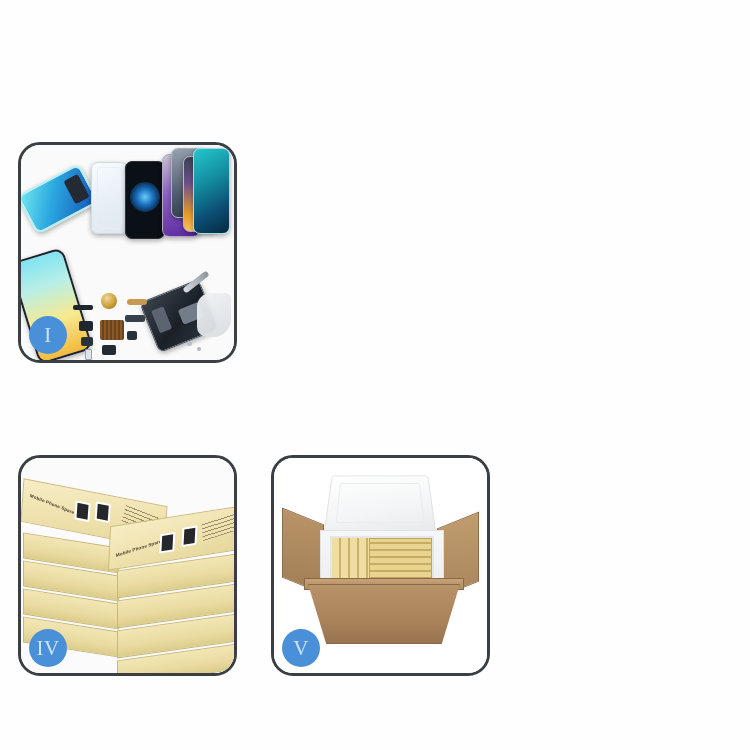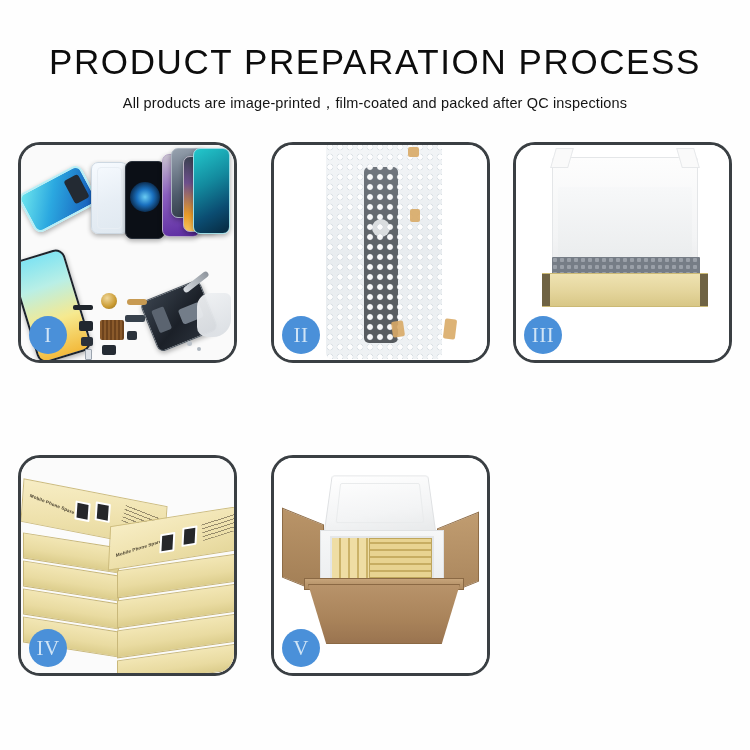--- a/index.html
+++ b/index.html
@@ -389,24 +389,20 @@
     position:absolute; background:#ab8a61; opacity:.85;
   }
   .c6tape.a { left:38px; top:108px; width:16px; height:16px; }
   .c6tape.b { left:44px; top:178px; width:14px; height:14px; }
 </style>
 </head>
 <body>
 
 <div id="page">
 
-  <div id="header">
-    <div id="page-title">PRODUCT PREPARATION PROCESS</div>
-    <div id="page-subtitle">All products are image-printed，film-coated and packed after QC inspections</div>
-  </div>
 
   <div id="grid">
 
     <div class="panel r0 c0">
       <div class="stage">
         <div class="p1bg"></div>
         <div class="ph ph-blue"></div>
         <div class="ph ph-glass"></div>
         <div class="ph ph-dark"></div>
         <div class="ph ph-purple"></div>
@@ -426,45 +422,21 @@
         <div class="prt spkr"></div>
         <div class="prt simt"></div>
         <div class="prt screwA"></div>
         <div class="prt screwB"></div>
         <div class="prt tool"></div>
         <div class="prt hand"></div>
       </div>
       <div class="badge">I</div>
     </div>
 
-    <div class="panel r0 c1">
-      <div class="stage">
-        <div class="p2bg"></div>
-        <div class="bubblebag">
-          <div class="innerpart"></div>
-          <div class="bubbletex"></div>
-          <div class="tape t1"></div>
-          <div class="tape t2"></div>
-          <div class="tape t3"></div>
-          <div class="tape t4"></div>
-        </div>
-      </div>
-      <div class="badge">II</div>
-    </div>
-
-    <div class="panel r0 c2">
-      <div class="stage">
-        <div class="p3bg"></div>
-        <div class="lidpanel"></div>
-        <div class="foamsheet"></div>
-        <div class="greyfoam"></div>
-        <div class="boxfront"></div>
-      </div>
-      <div class="badge">III</div>
-    </div>
+
 
     <div class="panel r1 c0">
       <div class="stage">
         <div class="p4bg"></div>
         <div class="kstack">
           <div class="kbox kb-b1"></div>
           <div class="kbox kb-b2"></div>
           <div class="kbox kb-b3"></div>
           <div class="kbox kb-b4"></div>
           <div class="kbox kb-f1"></div>

